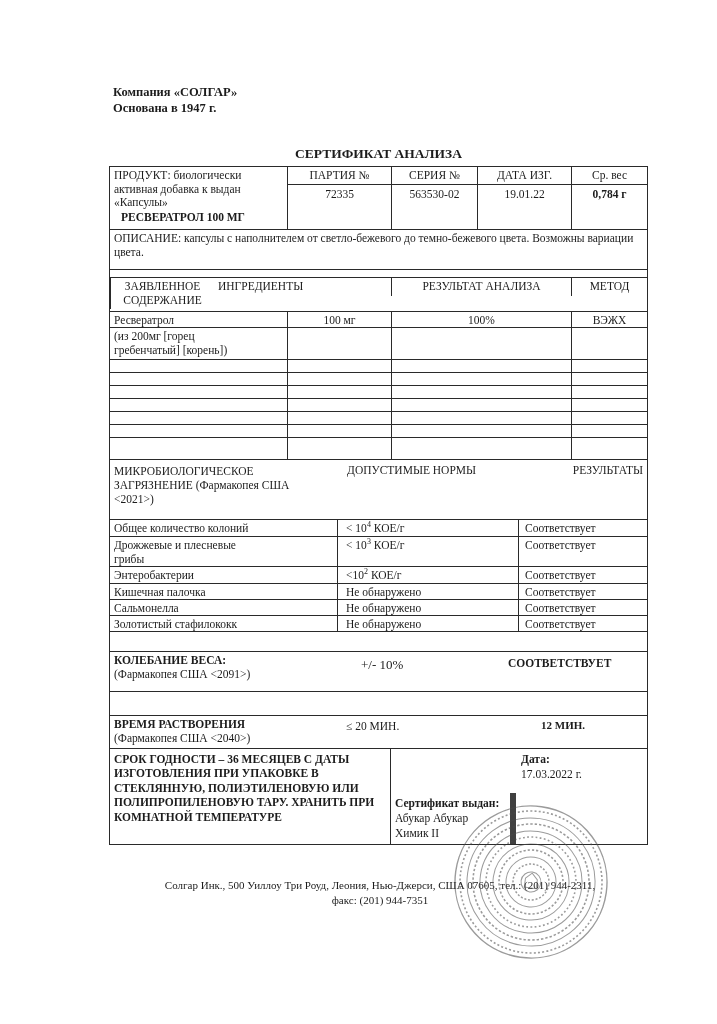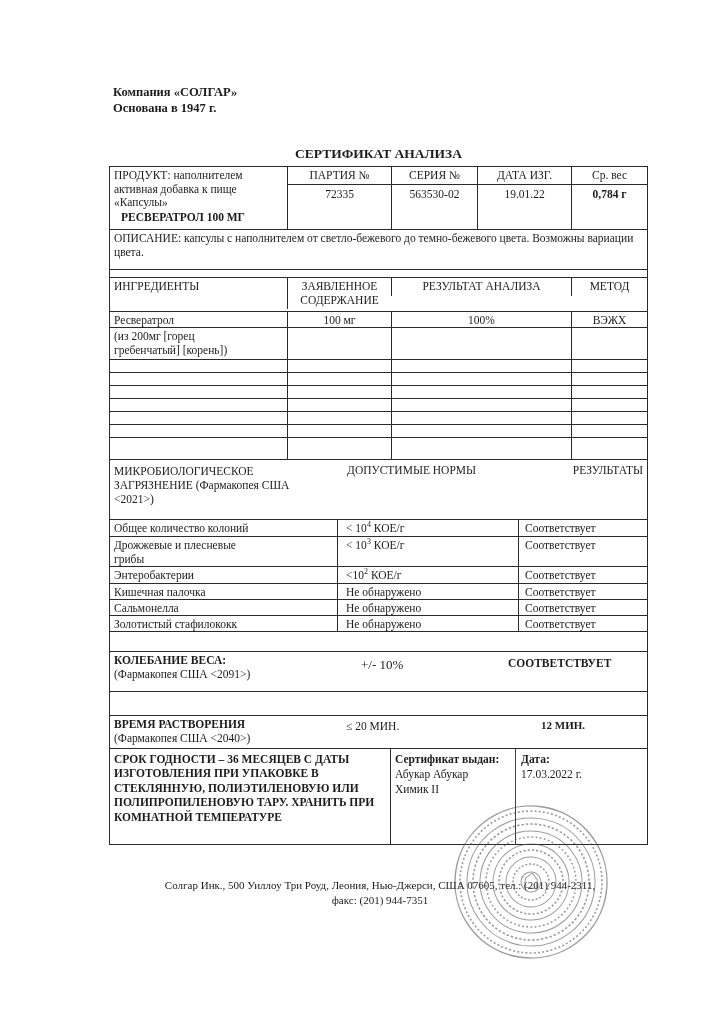--- a/index.html
+++ b/index.html
@@ -62,21 +62,21 @@
   .wv-norm { position:absolute; left:251px; top:5px; font-size:13px; }
   .wv-result { position:absolute; left:398px; top:5px; font-size:11.5px; font-weight:bold; }
   .ds-row { height:33px; }
   .ds-label { width:232px; }
   .ds-norm { position:absolute; left:236px; top:4px; font-size:11.5px; }
   .ds-result { position:absolute; left:431px; top:3px; font-size:11px; font-weight:bold; }
 
   
   .shelf-row { height:96px; }
   .shelf-text { width:281px; border-right:1px solid #2a2a2a; font-weight:bold; padding:3px 6px 3px 4px; line-height:1.26; }
-  .cert-issued { width:125px; border-right:1px solid #404040; padding:3px 4px; line-height:1.3; }
+  .cert-issued { width:125px; border-right:6px solid #404040; padding:3px 4px; line-height:1.3;margin-top:44px; }
   .cert-date { flex:1; padding:3px 5px; line-height:1.3; }
 
   .footer { position:absolute; left:50px; top:878px; width:660px; text-align:center; font-size:11px; line-height:1.35; }
 
   .stamp { position:absolute; left:451px; top:802px; width:160px; height:160px; opacity:0.55; transform:rotate(8deg); }
 </style>
 </head>
 <body>
 
 <div class="page">
@@ -85,21 +85,21 @@
     <div>Компания «СОЛГАР»</div>
     <div>Основана в 1947 г.</div>
   </div>
 
   <div class="doc-title">СЕРТИФИКАТ АНАЛИЗА</div>
 
   <div class="cert">
 
     <div class="row first top-row">
       <div class="c prod-cell">
-        <div>ПРОДУКТ: наполнителем активная добавка к пище «Капсулы»</div>
+        <div>ПРОДУКТ: биологически активная добавка к выдан «Капсулы»</div>
         <div class="prod-name">РЕСВЕРАТРОЛ 100 МГ</div>
       </div>
       <div class="hcol bl w-batch">
         <div class="hdr">ПАРТИЯ №</div>
         <div class="val">72335</div>
       </div>
       <div class="hcol bl w-series">
         <div class="hdr">СЕРИЯ №</div>
         <div class="val">563530-02</div>
       </div>
@@ -113,22 +113,22 @@
       </div>
     </div>
 
     <div class="row desc-row">
       <div class="c">ОПИСАНИЕ: капсулы с наполнителем от светло-бежевого до темно-бежевого цвета. Возможны вариации цвета.</div>
     </div>
 
     <div class="row spacer8"></div>
 
     <div class="row ing-head">
+      <div class="c ing-declared bl ctr">ЗАЯВЛЕННОЕ СОДЕРЖАНИЕ</div>
       <div class="c ing-name">ИНГРЕДИЕНТЫ</div>
-      <div class="c ing-declared bl ctr">ЗАЯВЛЕННОЕ СОДЕРЖАНИЕ</div>
       <div class="c ing-result bl ctr">РЕЗУЛЬТАТ АНАЛИЗА</div>
       <div class="c ing-method bl ctr">МЕТОД</div>
     </div>
 
     <div class="row ing-row">
       <div class="c ing-name">Ресвератрол</div>
       <div class="c ing-declared bl ctr">100 мг</div>
       <div class="c ing-result bl ctr">100%</div>
       <div class="c ing-method bl ctr">ВЭЖХ</div>
     </div>

